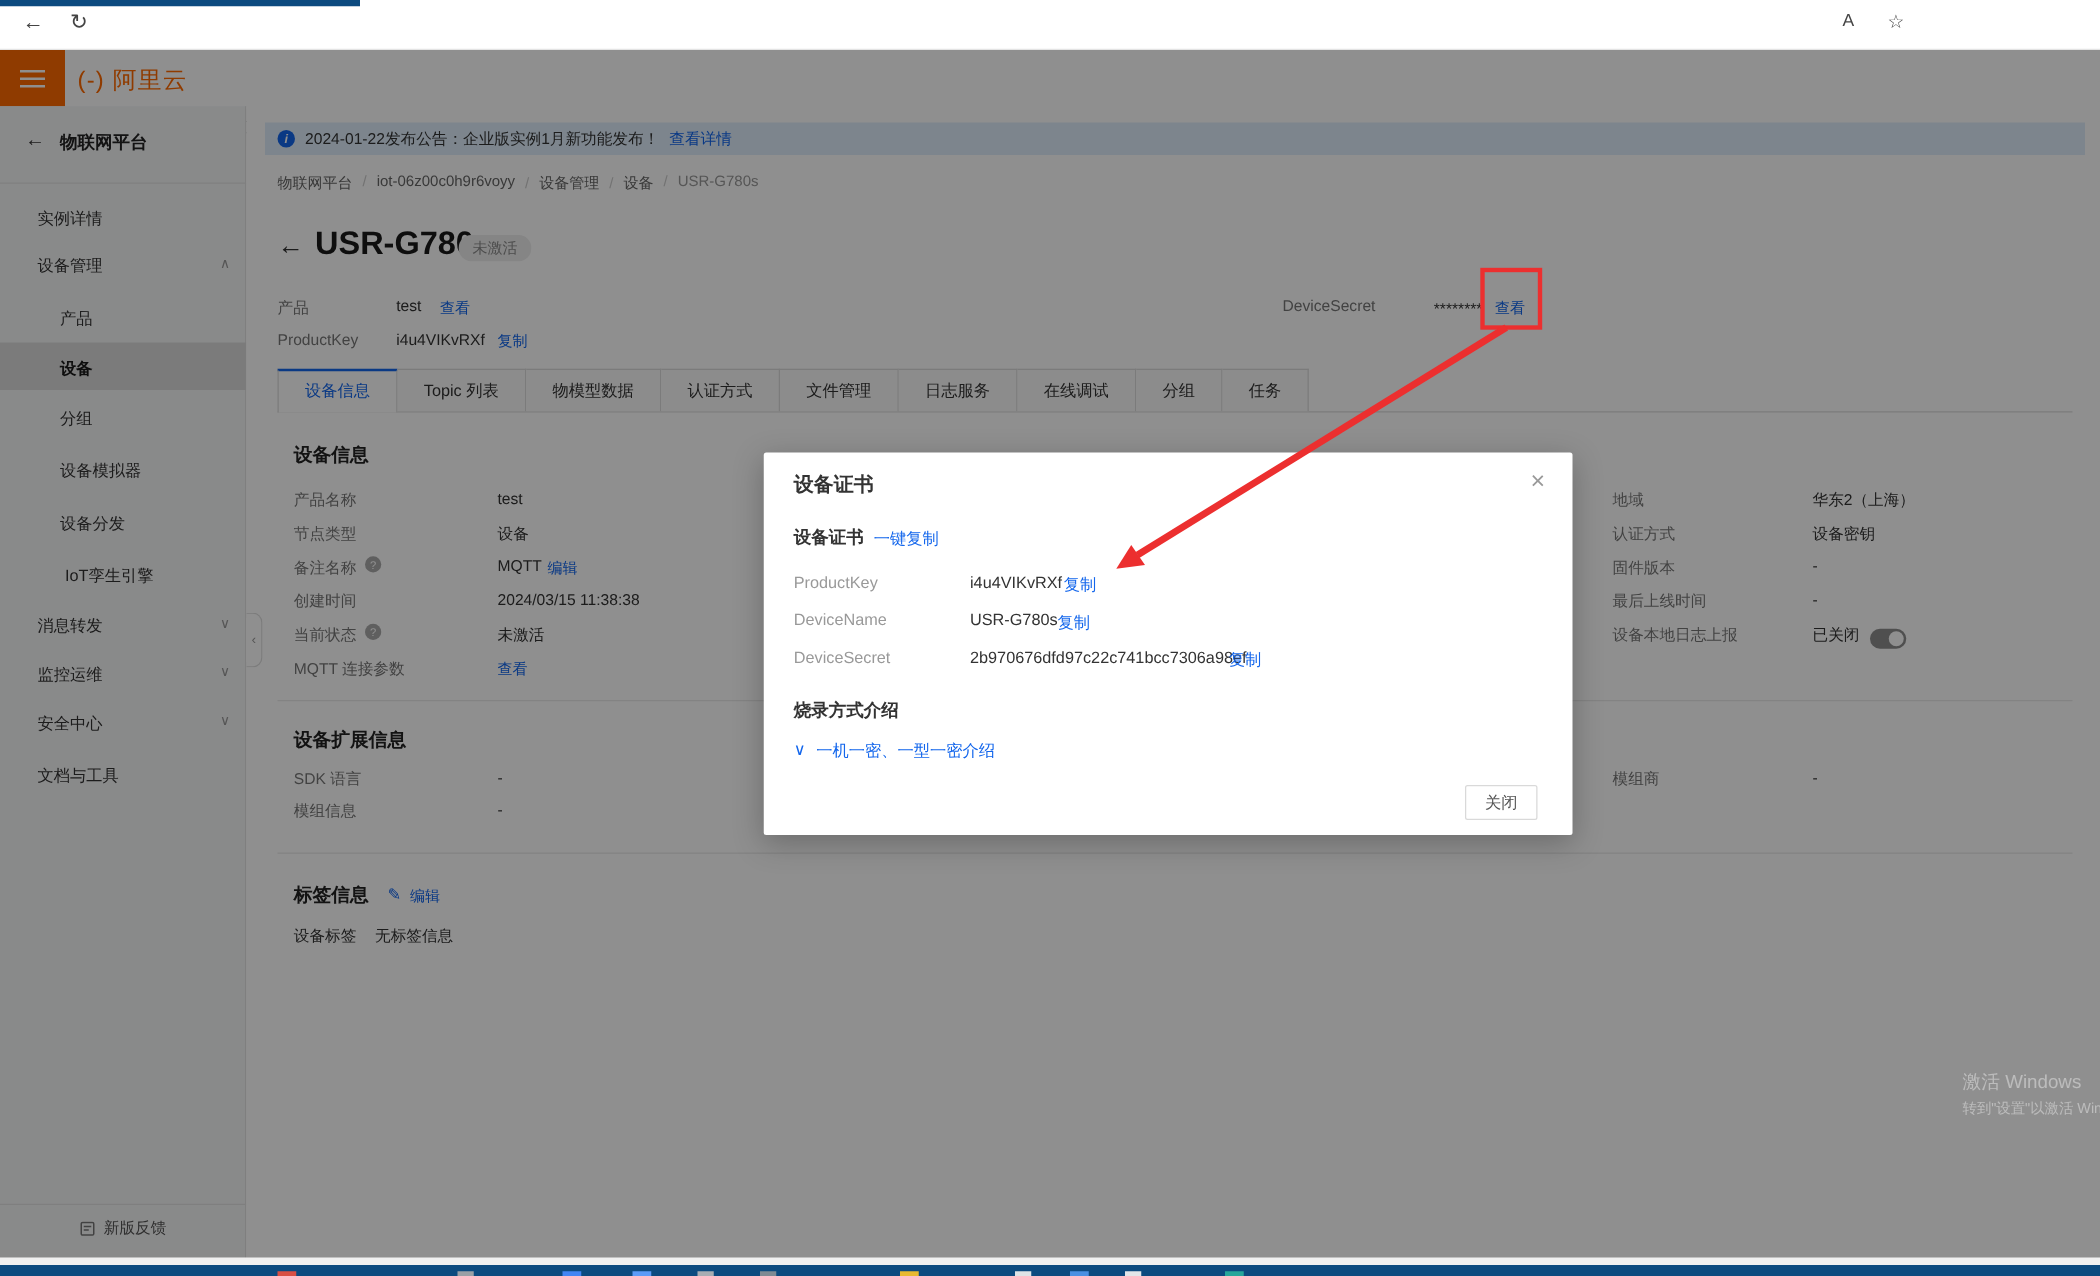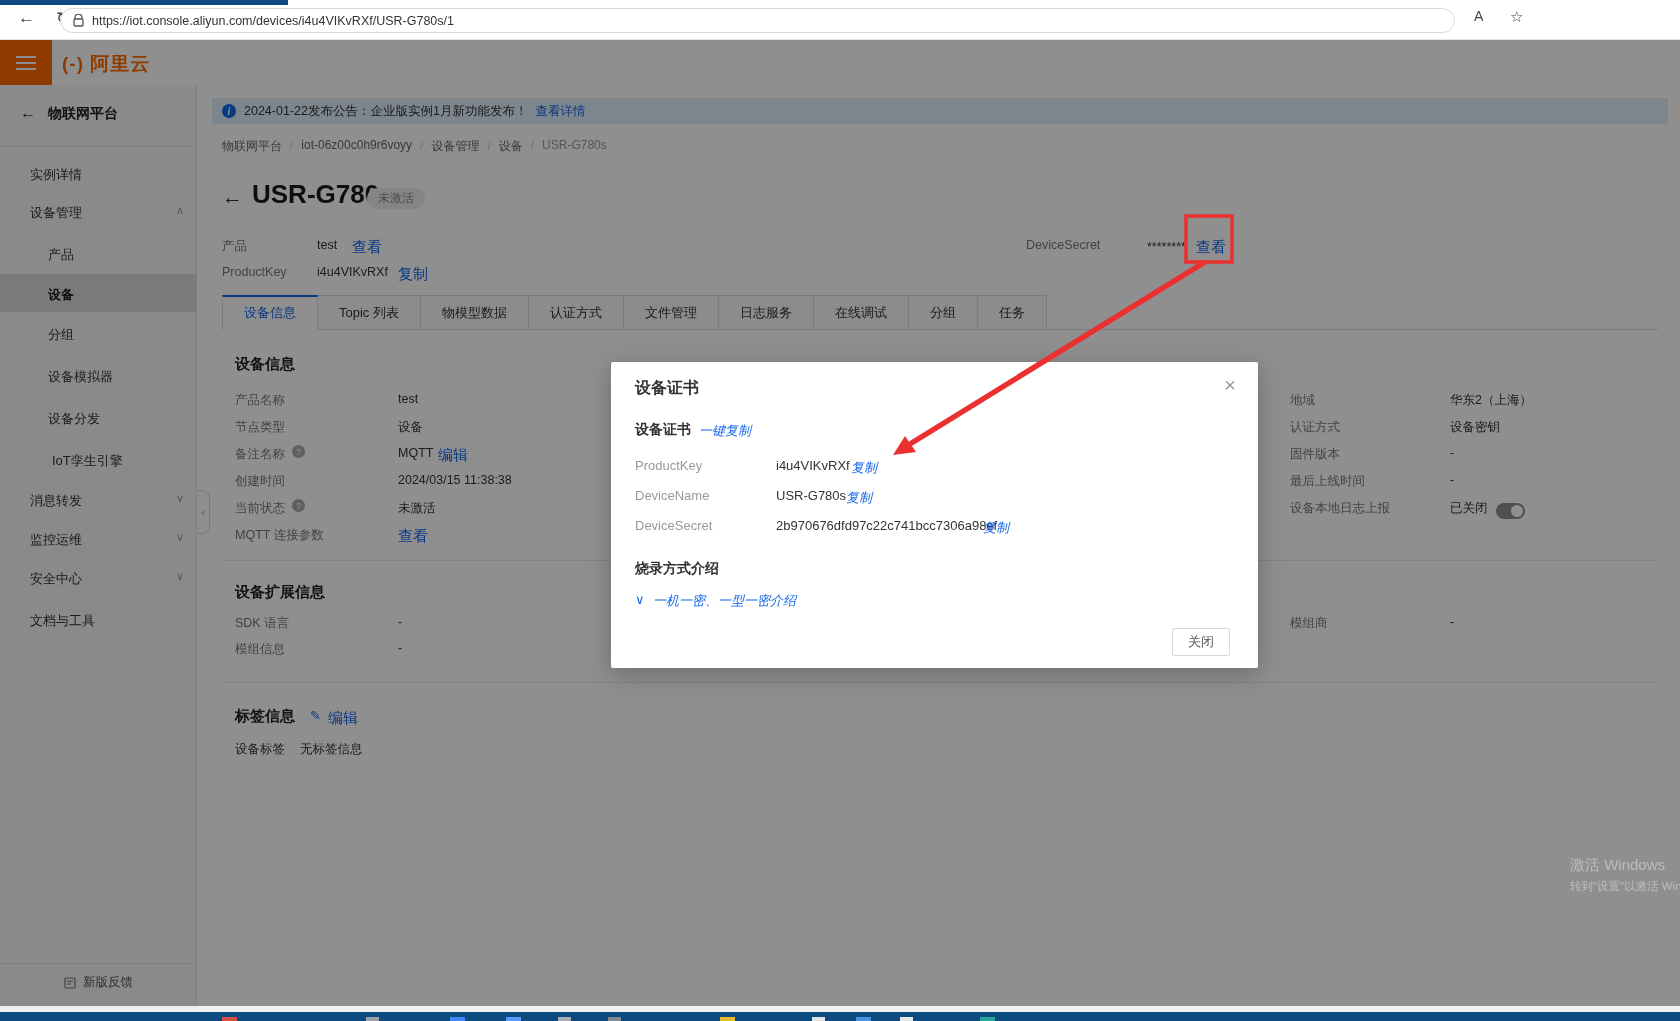--- a/index.html
+++ b/index.html
@@ -8,21 +8,21 @@
   
   #chrome { position:absolute; left:0; top:0; width:1680px; height:40px; background:#fff; border-bottom:1px solid #e4e4e4; z-index:10; }
   #tabstrip { position:absolute; left:0; top:0; width:288px; height:5px; background:#0c4a7f; }
   .chromeglyph { position:absolute; top:8px; font-size:17px; color:#444; cursor:pointer; }
   #urlbar { position:absolute; left:60px; top:8px; width:1395px; height:25px; border:1px solid #d8d8d8; border-radius:13px; background:#fff; display:flex; align-items:center; padding:0 12px; gap:8px; }
   #urltext { font-size:12.5px; color:#333; white-space:nowrap; }
   
   #topnav { position:absolute; left:0; top:40px; width:1680px; height:45px; background:#ffffff; }
   #burger { position:absolute; left:0; top:0; width:52px; height:45px; background:#ff6a00; display:flex; flex-direction:column; justify-content:center; align-items:center; gap:4px; cursor:pointer; }
   #burger i { display:block; width:20px; height:2px; background:#fff; }
-  #brand { position:absolute; left:62px; top:11px; font-size:19px; font-weight:bold; color:#ff6a00; letter-spacing:1px; cursor:pointer; white-space:nowrap; }
+  #brand { position:absolute; left:62px; top:11px; font-size:19px; font-weight:normal; color:#ff6a00; letter-spacing:1px; cursor:pointer; white-space:nowrap; }
   .chip { position:absolute; top:47px; height:30px; background:#f3f4f5; border-radius:2px; display:flex; align-items:center; gap:6px; padding:0 10px; font-size:12.5px; color:#555; cursor:pointer; white-space:nowrap; }
   .chip .cglyph { color:#888; font-size:12px; }
   #navsearch { position:absolute; left:895px; top:47px; width:212px; height:30px; background:#f2f2f4; border-radius:2px; display:flex; align-items:center; padding:0 8px; gap:6px; }
   #navsearch input { border:none; outline:none; background:transparent; font-size:12.5px; width:160px; color:#333; font-family:inherit; }
   #navsearch input::placeholder { color:#a9a9a9; }
   #navlinks { position:absolute; left:1118px; top:40px; height:45px; display:flex; align-items:center; gap:19px; font-size:13px; color:#444; }
   #navlinks .ntext { cursor:pointer; white-space:nowrap; }
   .nicon { position:relative; width:18px; height:18px; display:flex; align-items:center; justify-content:center; cursor:pointer; color:#555; }
   #terminal-box { border:1.5px solid #555; border-radius:3px; font-size:8px; width:17px; height:14px; letter-spacing:0; }
   #bell-dot { position:absolute; right:-1px; top:-2px; width:6px; height:6px; border-radius:50%; background:#ff6a00; }
@@ -45,63 +45,56 @@
   #banner a { color:#1366ec; cursor:pointer; text-decoration:none; }
   #crumbs { position:absolute; left:25px; top:53px; display:flex; gap:8px; font-size:12px; color:#666; }
   .crumb { cursor:pointer; }
   .crumb + .crumb::before { content:"/"; color:#ccc; margin-right:8px; }
   .crumb:last-child { color:#999; cursor:default; }
   #page-back { position:absolute; left:25px; top:100px; font-size:21px; color:#333; cursor:pointer; }
   #page-title { position:absolute; left:55px; top:94px; font-size:26px; font-weight:bold; color:#1a1a1a; }
   #status-badge { position:absolute; left:170px; top:103px; background:#ededed; color:#8a8a8a; font-size:12px; border-radius:10px; padding:2px 11px; }
   .lbl { position:absolute; font-size:12.5px; color:#777; white-space:nowrap; }
   .val { position:absolute; font-size:12.5px; color:#333; white-space:nowrap; }
-  .lnk { position:absolute; font-size:15px; color:#1366ec; cursor:pointer; white-space:nowrap; }
+  .lnk { position:absolute; font-size:12px; color:#1366ec; cursor:pointer; white-space:nowrap; }
   .help { position:absolute; width:13px; height:13px; border-radius:50%; background:#a9a9a9; color:#fff; font-size:9px; display:flex; align-items:center; justify-content:center; cursor:pointer; }
   #tabs { position:absolute; left:25px; top:210px; width:1436px; height:35px; display:flex; align-items:flex-end; border-bottom:1px solid #dcdcdc; }
   .tab { height:34px; line-height:33px; padding:0 21px; font-size:13px; color:#333; background:#fafafa; border:1px solid #dcdcdc; border-left:none; border-bottom:none; cursor:pointer; white-space:nowrap; }
   .tab:first-child { border-left:1px solid #dcdcdc; }
   .tab.active { height:35px; line-height:31px; background:#fff; color:#1366ec; border-top:2px solid #1366ec; margin-bottom:-1px; }
   .sechead { position:absolute; font-size:15px; font-weight:bold; color:#222; white-space:nowrap; }
   .hdiv { position:absolute; left:25px; width:1436px; height:1px; background:#e9e9e9; }
   #toggle { position:absolute; left:1299px; top:418px; width:29px; height:16px; border-radius:8px; background:#8d8d8d; cursor:pointer; }
   #toggle::after { content:""; position:absolute; right:2px; top:2px; width:12px; height:12px; border-radius:50%; background:#fff; }
   
   #overlay { position:absolute; left:0; top:40px; width:1680px; height:966px; background:rgba(0,0,0,0.44); z-index:40; pointer-events:none; }
   #watermark { position:absolute; left:1522px; top:856px; z-index:45; color:rgba(255,255,255,0.40); white-space:nowrap;margin-left:48px; }
   #watermark .w1 { font-size:15px; }
   #watermark .w2 { font-size:11.5px; margin-top:4px; }
   #modal { position:absolute; left:611px; top:362px; width:647px; height:306px; background:#fff; border-radius:2px; box-shadow:0 6px 24px rgba(0,0,0,.25); z-index:50; }
   #modal .mtitle { position:absolute; left:24px; top:16px; font-size:16px; font-weight:600; color:#333; }
   #modal .mclose { position:absolute; right:22px; top:12px; font-size:20px; color:#999; cursor:pointer; }
   #modal .mlbl { position:absolute; font-size:13px; color:#999; white-space:nowrap; }
   #modal .mval { position:absolute; font-size:13px; color:#333; white-space:nowrap; }
-  #modal .mlnk { position:absolute; font-size:13px; color:#1366ec; cursor:pointer; white-space:nowrap;font-style:italic; }
+  #modal .mlnk { position:absolute; font-size:13px; color:#1366ec; cursor:pointer; white-space:nowrap; }
   #modal .mbold { position:absolute; font-size:14px; font-weight:bold; color:#333; white-space:nowrap; }
   #modal-close-btn { position:absolute; left:561px; top:266px; width:58px; height:28px; background:#fff; border:1px solid #d9d9d9; border-radius:2px; font-size:13px; color:#555; cursor:pointer; font-family:inherit; }
   #annot { position:absolute; left:0; top:0; width:1680px; height:1021px; z-index:60; pointer-events:none; }
   
   #deskstrip { position:absolute; left:0; top:1006px; width:1680px; height:6px; background:#f0f0f0; }
   #taskbar { position:absolute; left:0; top:1012px; width:1680px; height:9px; background:#0c4a7f; }
   .tnub { position:absolute; bottom:0; height:4px; }
 </style>
 </head>
 <body>
 
 <div id="chrome">
   <div id="tabstrip"></div>
   <span class="chromeglyph" style="left:18px">←</span>
   <span class="chromeglyph" style="left:56px">↻</span>
-  <div id="urlbar">
-    <svg width="11" height="13" viewBox="0 0 11 13">
-        <path d="M2 5V3.5A3.5 3.5 0 0 1 9 3.5V5" fill="none" stroke="#555" stroke-width="1.3"></path>
-        <rect x="1" y="5" width="9" height="7" rx="1.2" fill="none" stroke="#555" stroke-width="1.3"></rect>
-      </svg>
-    <span id="urltext">https://iot.console.aliyun.com/devices/i4u4VIKvRXf/USR-G780s/1</span>
-  </div>
   <span class="chromeglyph" style="left:1474px;font-size:14px">A</span>
   <span class="chromeglyph" style="left:1510px;font-size:15px">☆</span>
 </div>
 
 <div id="topnav">
   <div id="burger">
       <i></i>
       <i></i>
       <i></i>
     </div>

